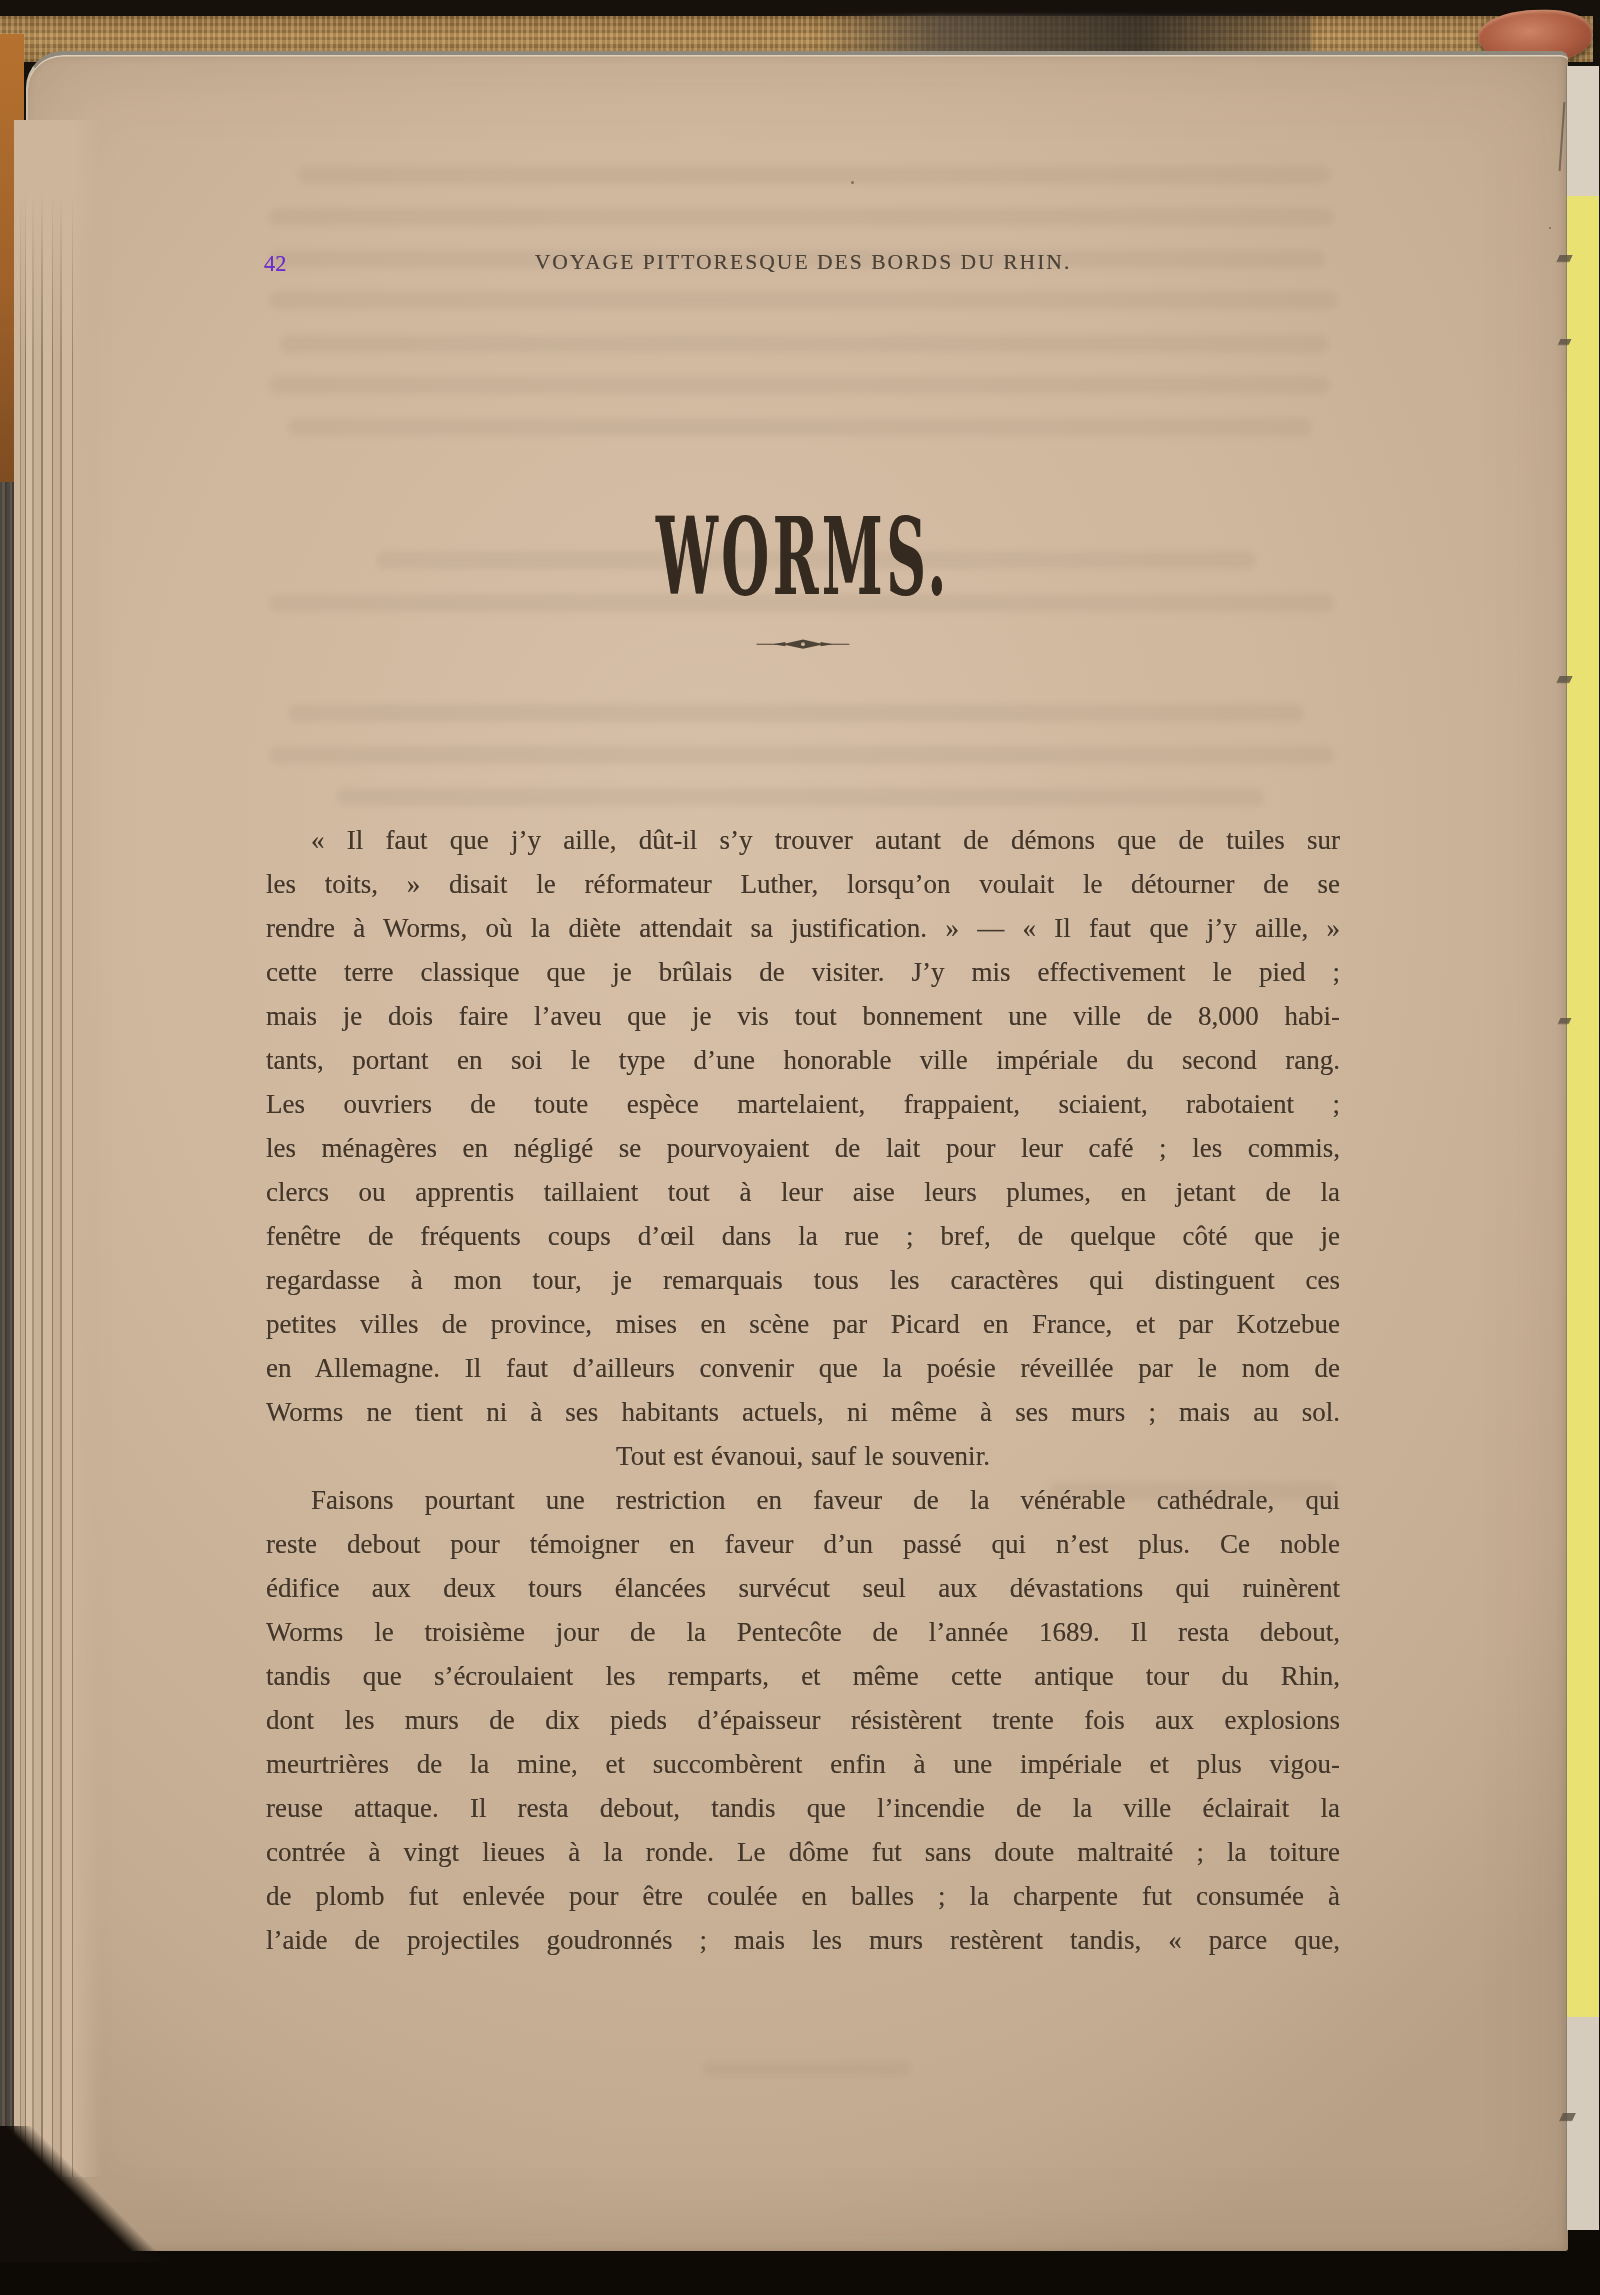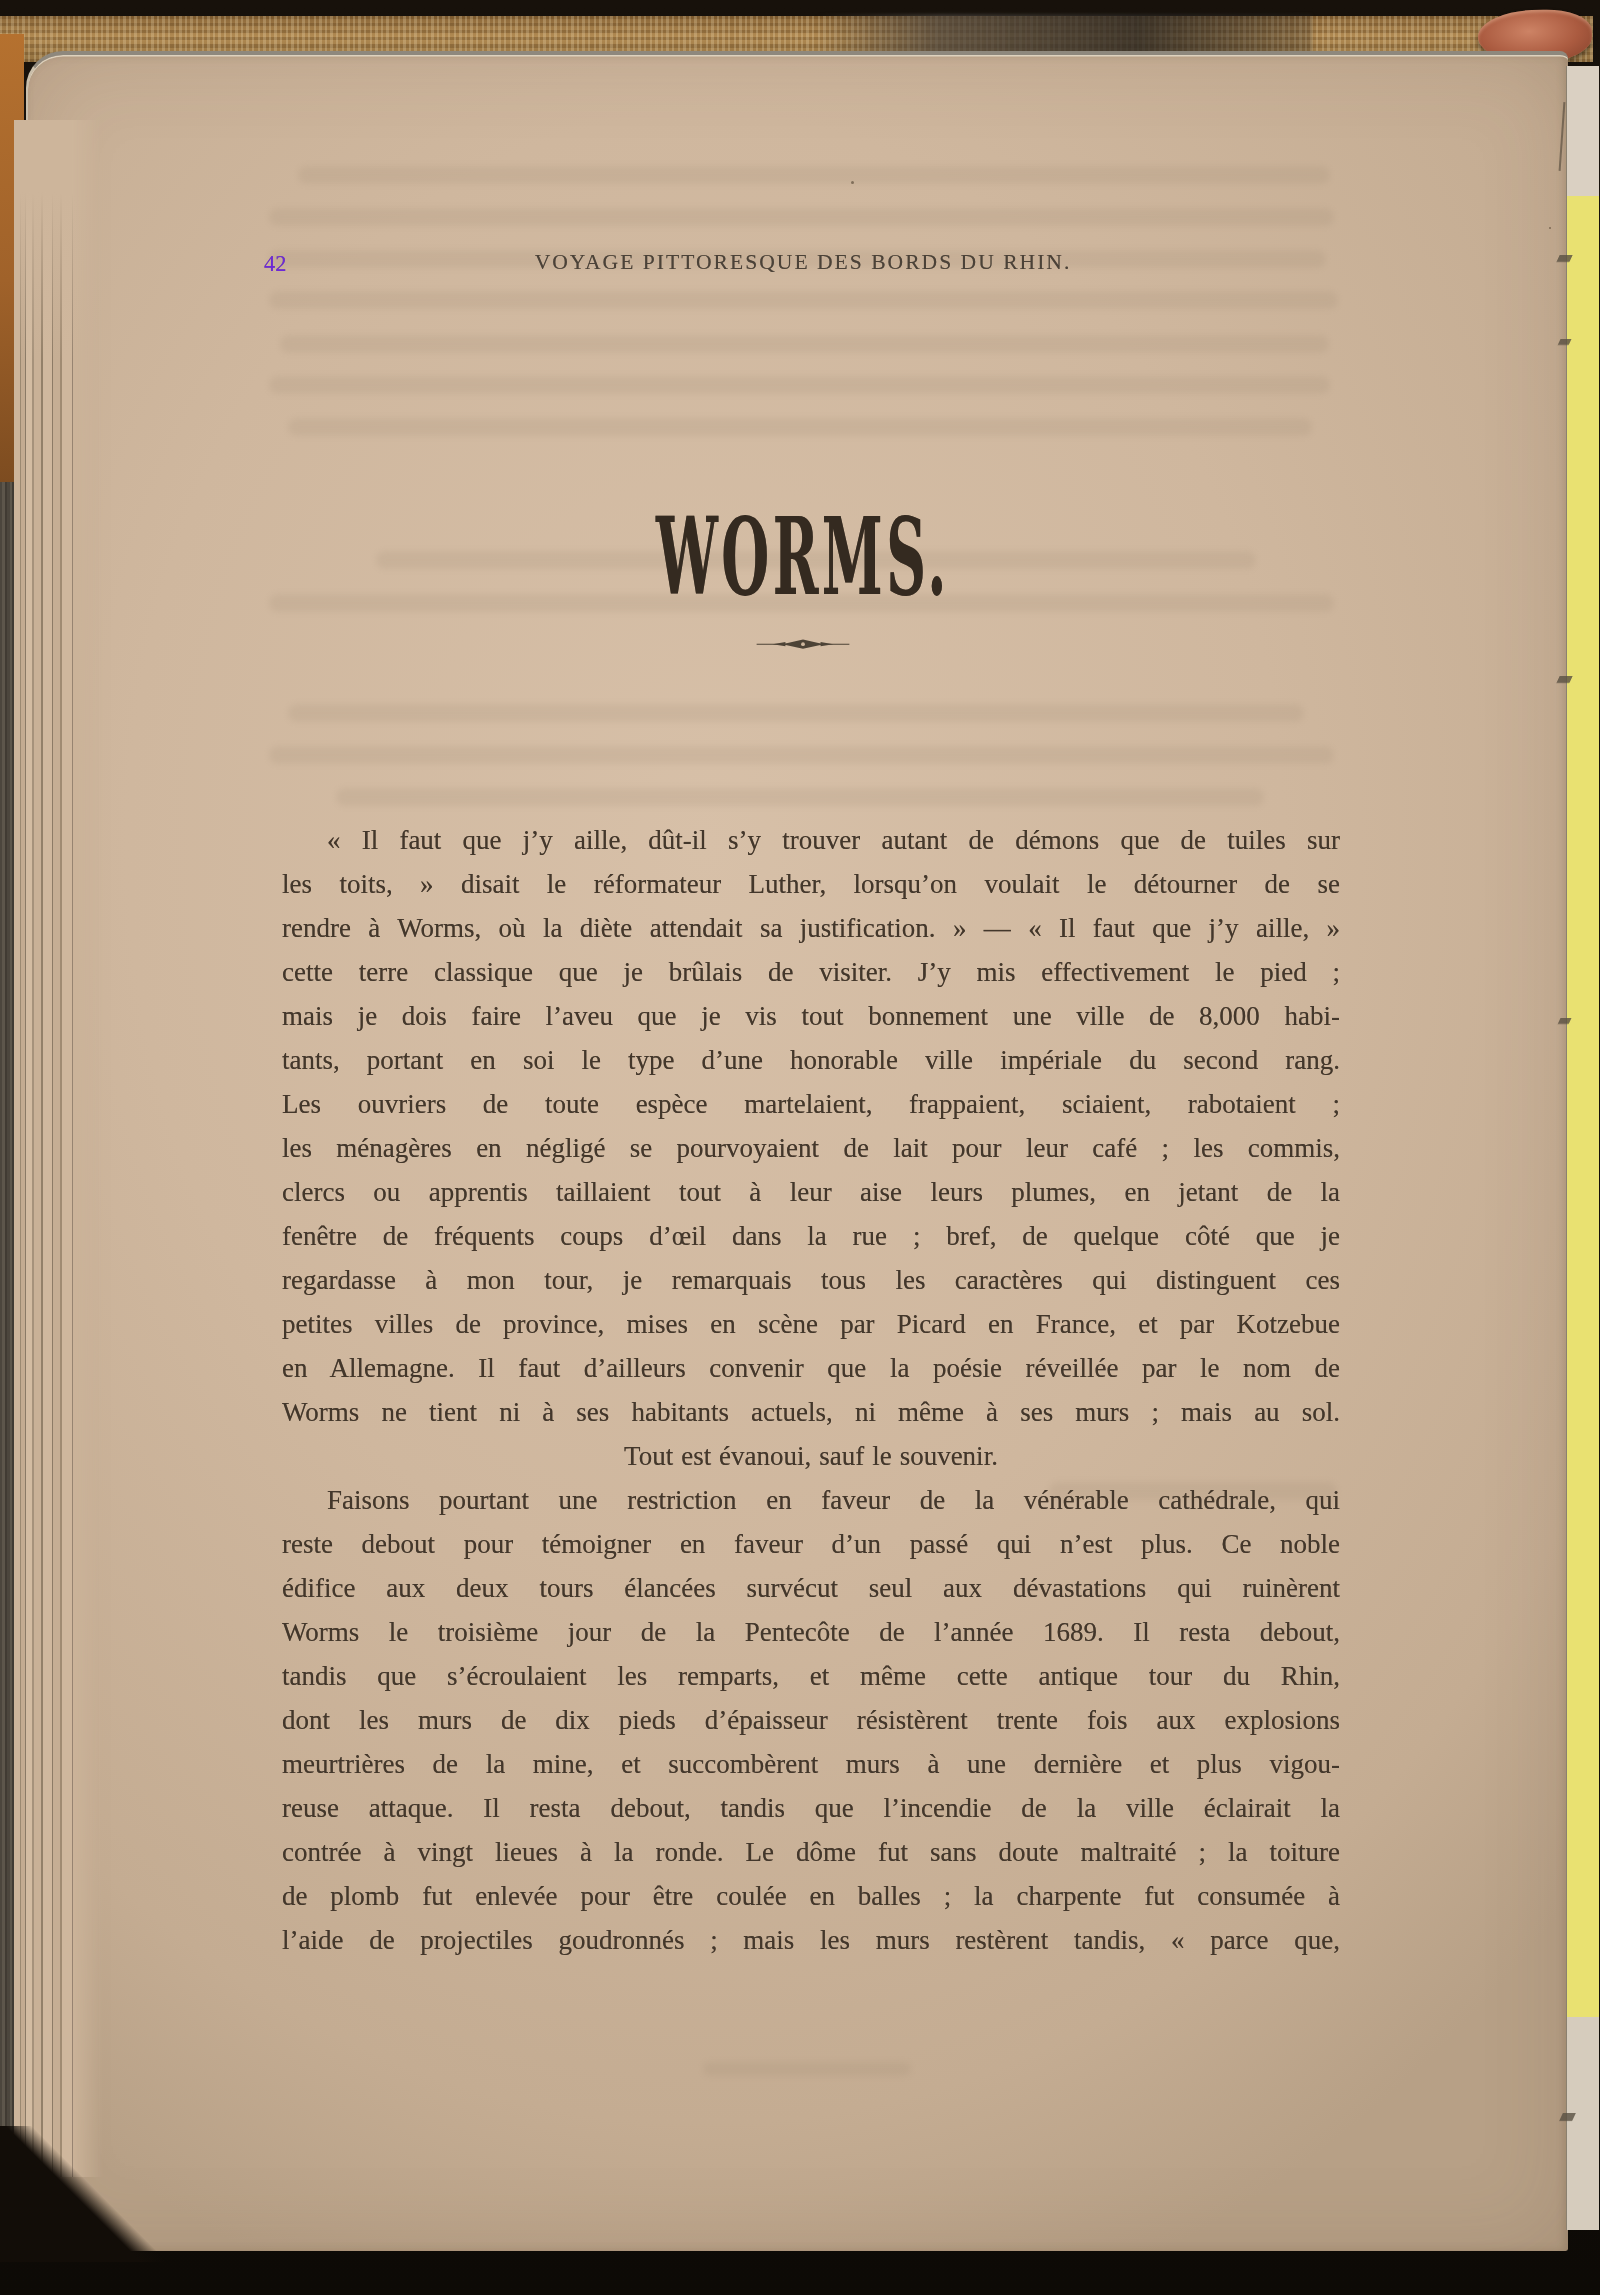--- a/index.html
+++ b/index.html
@@ -102,21 +102,21 @@
   }
   .ornament-row{
     position:absolute;left:266px;top:637px;width:1074px;display:flex;justify-content:center;z-index:9;
   }
   .body-text{
     position:absolute;left:266px;top:818px;width:1074px;
     font-size:27px;line-height:44px;color:#43372b;z-index:9;
     text-shadow:0 0 0.6px rgba(62,50,38,.55);
     word-spacing:1.2px;
   }
-  .line{white-space:nowrap;text-align:justify;text-align-last:justify;margin-left:16px;}
+  .line{white-space:nowrap;text-align:justify;text-align-last:justify;}
   .line.indent{text-indent:45px;}
   .line.short{text-align:center;text-align-last:auto;}
 </style>
 </head>
 <body>
 
 <div class="top-band"></div>
 <div class="band-smudge"></div>
 <div class="headband-red"></div>
 <div class="left-dark-col"></div>
@@ -181,19 +181,19 @@
   <div class="line">petites villes de province, mises en scène par Picard en France, et par Kotzebue</div>
   <div class="line">en Allemagne. Il faut d’ailleurs convenir que la poésie réveillée par le nom de</div>
   <div class="line">Worms ne tient ni à ses habitants actuels, ni même à ses murs ; mais au sol.</div>
   <div class="line short">Tout est évanoui, sauf le souvenir.</div>
   <div class="line indent">Faisons pourtant une restriction en faveur de la vénérable cathédrale, qui</div>
   <div class="line">reste debout pour témoigner en faveur d’un passé qui n’est plus. Ce noble</div>
   <div class="line">édifice aux deux tours élancées survécut seul aux dévastations qui ruinèrent</div>
   <div class="line">Worms le troisième jour de la Pentecôte de l’année 1689. Il resta debout,</div>
   <div class="line">tandis que s’écroulaient les remparts, et même cette antique tour du Rhin,</div>
   <div class="line">dont les murs de dix pieds d’épaisseur résistèrent trente fois aux explosions</div>
-  <div class="line">meurtrières de la mine, et succombèrent murs à une dernière et plus vigou-</div>
+  <div class="line">meurtrières de la mine, et succombèrent enfin à une impériale et plus vigou-</div>
   <div class="line">reuse attaque. Il resta debout, tandis que l’incendie de la ville éclairait la</div>
   <div class="line">contrée à vingt lieues à la ronde. Le dôme fut sans doute maltraité ; la toiture</div>
   <div class="line">de plomb fut enlevée pour être coulée en balles ; la charpente fut consumée à</div>
   <div class="line">l’aide de projectiles goudronnés ; mais les murs restèrent tandis, « parce que,</div>
 </div>
 
 
 </body></html>

